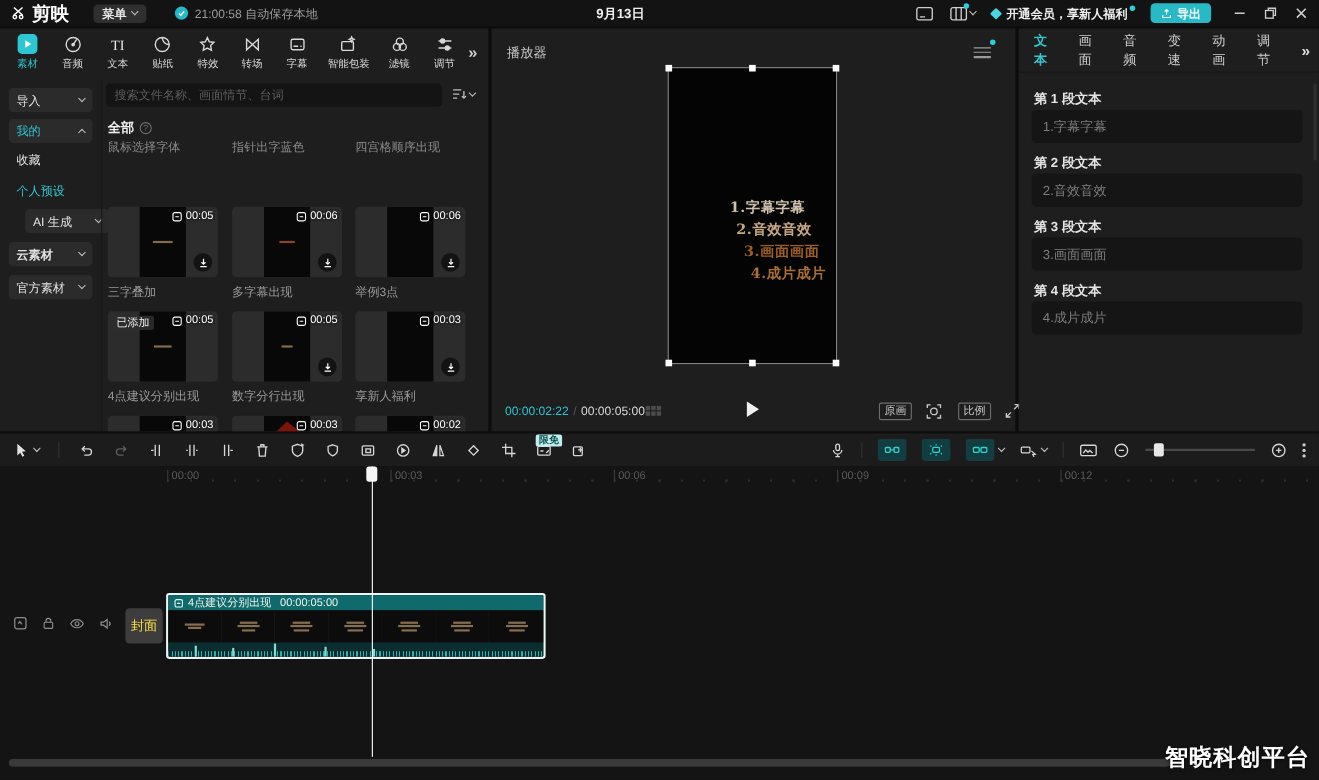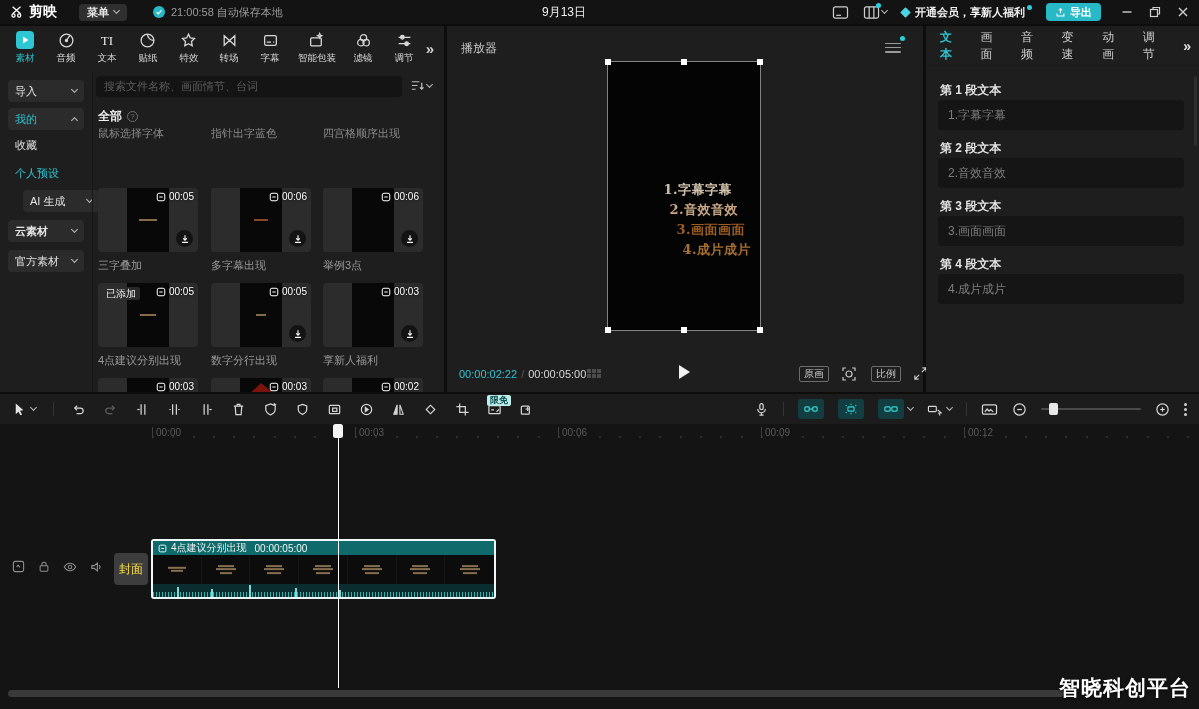--- a/index.html
+++ b/index.html
@@ -3,30 +3,30 @@
 <meta charset="utf-8">
 <style>
   * { margin:0; padding:0; box-sizing:border-box; }
   html,body { width:1199px; height:709px; background:#0d0d0d; overflow:hidden;
               font-family:"Liberation Sans", sans-serif; }
   .abs { position:absolute; }
   #app { position:relative; width:1199px; height:709px; background:#0d0d0d; color:#ddd; }
 
   
   #topbar { left:0; top:0; width:1199px; height:24px; background:#131313; display:flex; align-items:center; }
-  .logo { display:flex; align-items:center; gap:5px; margin-left:10px; font-weight:bold; font-size:14px; color:#fff; }
+  .logo { display:flex; align-items:center; gap:5px; margin-left:10px; font-weight:bold; font-size:17px; color:#fff; }
   .menu-btn { margin-left:22px; background:#2f2f2f; border-radius:4px; height:17px; padding:0 8px;
               display:flex; align-items:center; gap:5px; font-size:11px; color:#e5e5e5; font-weight:bold; }
   .chev { width:5px; height:5px; border-right:1.4px solid #bbb; border-bottom:1.4px solid #bbb;
           display:inline-block; transform:rotate(45deg); margin-top:-3px; }
   .chev.up { transform:rotate(-135deg); margin-top:3px; }
   .autosave { margin-left:26px; display:flex; align-items:center; gap:6px; font-size:11px; color:#9b9b9b; }
   .check-dot { width:12px; height:12px; border-radius:50%; background:#27b9c6; display:flex; align-items:center; justify-content:center; }
   .topdate { position:absolute; left:514px; top:0; width:100px; height:24px; line-height:24px; text-align:center;
-             font-size:12px; font-weight:normal; color:#efefef; }
+             font-size:12px; font-weight:bold; color:#efefef; }
   .top-right { position:absolute; right:0; top:0; height:24px; display:flex; align-items:center; gap:14px; padding-right:10px; }
   .vip { display:flex; align-items:center; gap:5px; font-size:11px; font-weight:bold; color:#f0f0f0; }
   .diamond { width:9px; height:9px; background:#49d6e2; transform:rotate(45deg) scale(.85); border-radius:1px; }
   .tealdot { width:5px; height:5px; border-radius:50%; background:#2ad0dc; align-self:flex-start; margin-left:-3px; }
   .export-btn { background:#27b9c6; color:#fff; border-radius:4px; height:18px; padding:0 9px;
                 display:flex; align-items:center; gap:4px; font-size:11px; font-weight:bold; }
   .winctl { display:flex; align-items:center; gap:16px; margin-left:6px; }
 
   
   .panel { background:#1e1e1e; }

